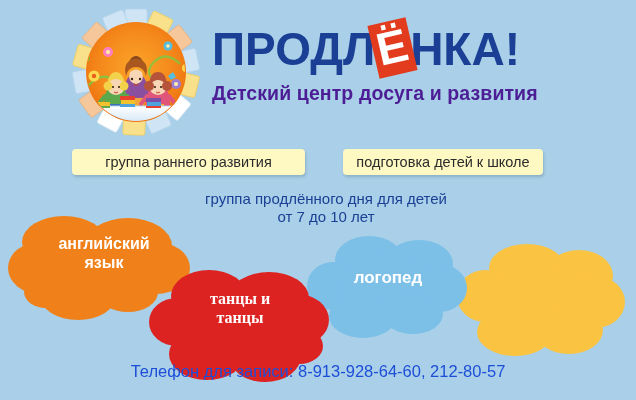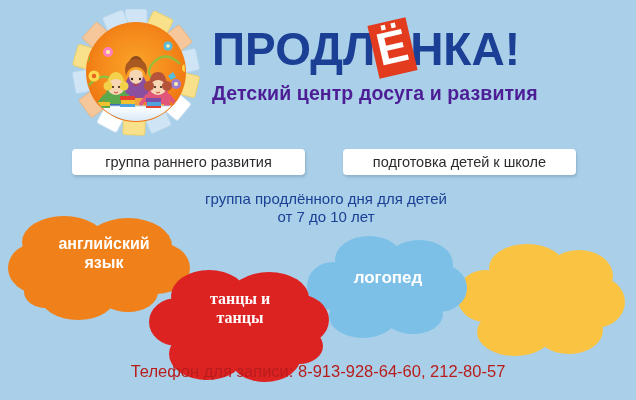--- a/index.html
+++ b/index.html
@@ -59,32 +59,32 @@
     font-size: 19.5px;
     font-weight: bold;
     color: #4c1d95;
     white-space: nowrap;
     letter-spacing: 0.1px;
   }
 
   
   .pill {
     position: absolute;
-    background: #ffffff;
+    background: #fef9c3;
     border-radius: 4px;
     color: #2b2b2b;
     font-size: 14.5px;
     line-height: 26px;
     height: 26px;
     text-align: center;
     white-space: nowrap;
     box-shadow: 1px 2px 3px rgba(60,80,100,0.25);
   }
   #pill-early  { left: 72px;  top: 149px; width: 233px; }
-  #pill-school { left: 343px; top: 149px; width: 233px; }
+  #pill-school { left: 343px; top: 149px; width: 200px; }
 
   
   .center-note {
     position: absolute;
     left: 8px;
     top: 190px;
     width: 636px;
     text-align: center;
     color: #1b3f94;
     font-size: 15px;
@@ -120,21 +120,21 @@
   #cloud-craft    { left: 453px; top: 240px; width: 176px; height: 122px; z-index: 2; }
   #cloud-craft    .cloud-label { top: 30px; font-size: 14.5px; }
 
   
   .phone-line {
     position: absolute;
     left: 0;
     top: 362px;
     width: 636px;
     text-align: center;
-    color: #b91c1c;
+    color: #1d4ed8;
     font-size: 16.5px;
     z-index: 9;
   }
 </style>
 </head>
 <body>
 
 <div id="poster">
 
   <div class="logo-wrap">

